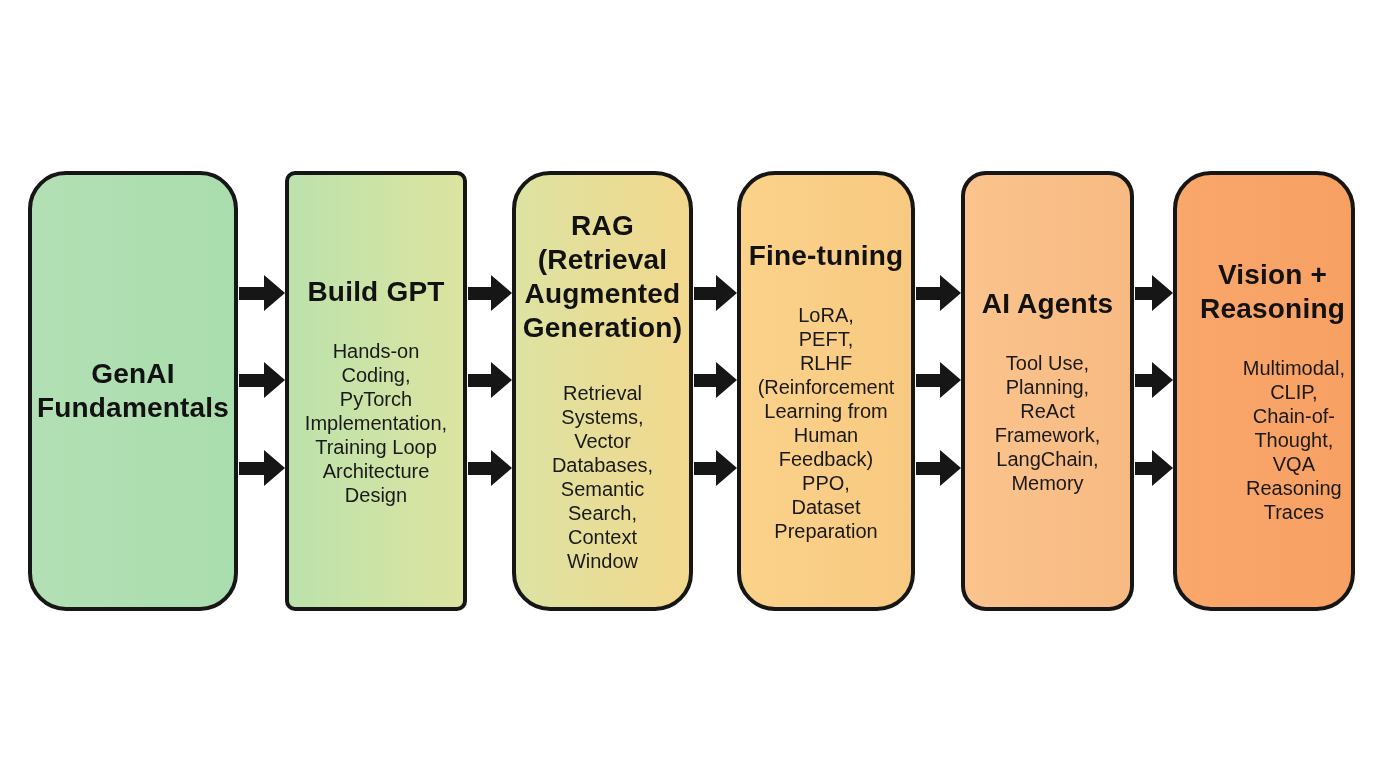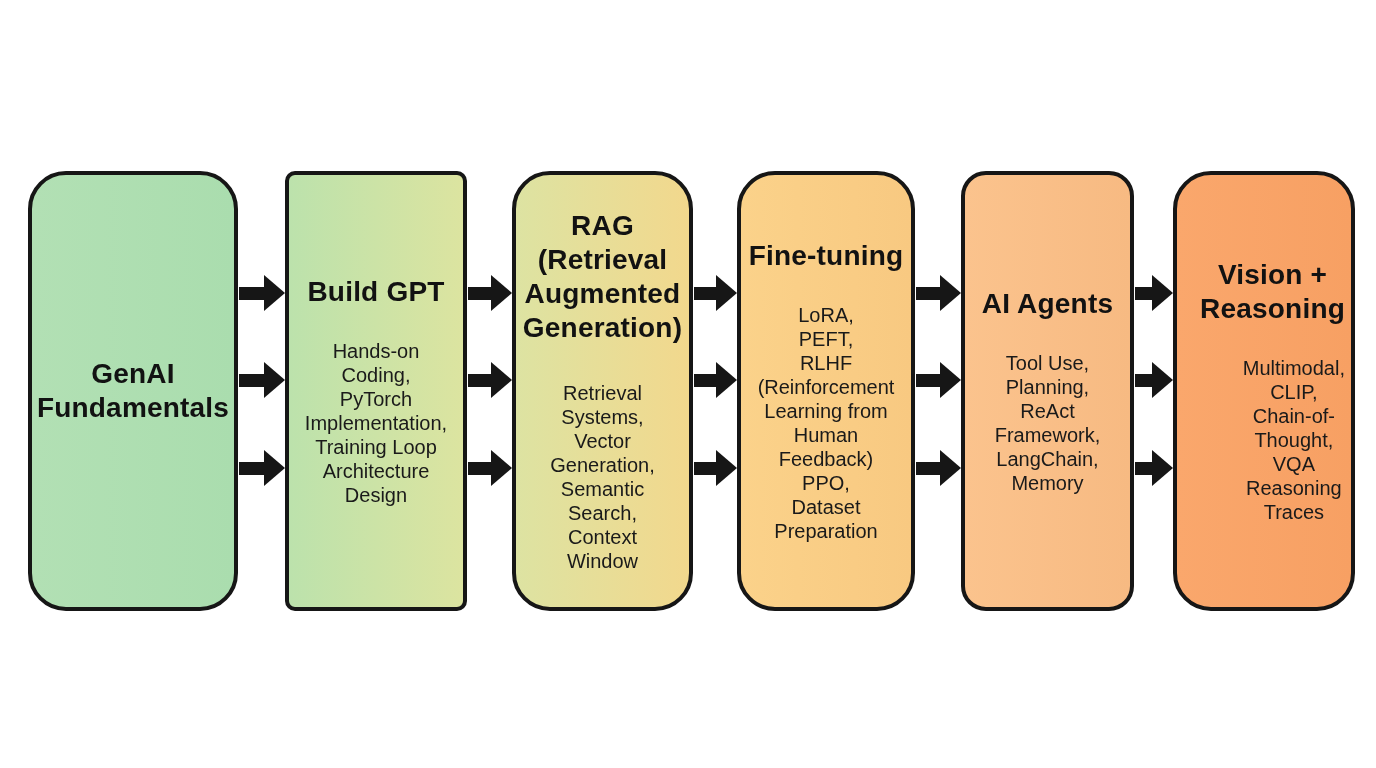--- a/index.html
+++ b/index.html
@@ -108,21 +108,21 @@
   </section>
 
   <section class="stage s2" style="background: linear-gradient(90deg, rgb(221, 227, 162), rgb(242, 216, 141)); border-color: rgb(22, 22, 22);">
     <h2>RAG
 (Retrieval
 Augmented
 Generation)</h2>
     <p>Retrieval
 Systems,
 Vector
-Generation,
+Databases,
 Semantic
 Search,
 Context
 Window</p>
   </section>
 
   <section class="stage s3" style="background: linear-gradient(90deg, rgb(251, 210, 138), rgb(248, 201, 129)); border-color: rgb(22, 22, 22);">
     <h2>Fine-tuning</h2>
     <p>LoRA,
 PEFT,

